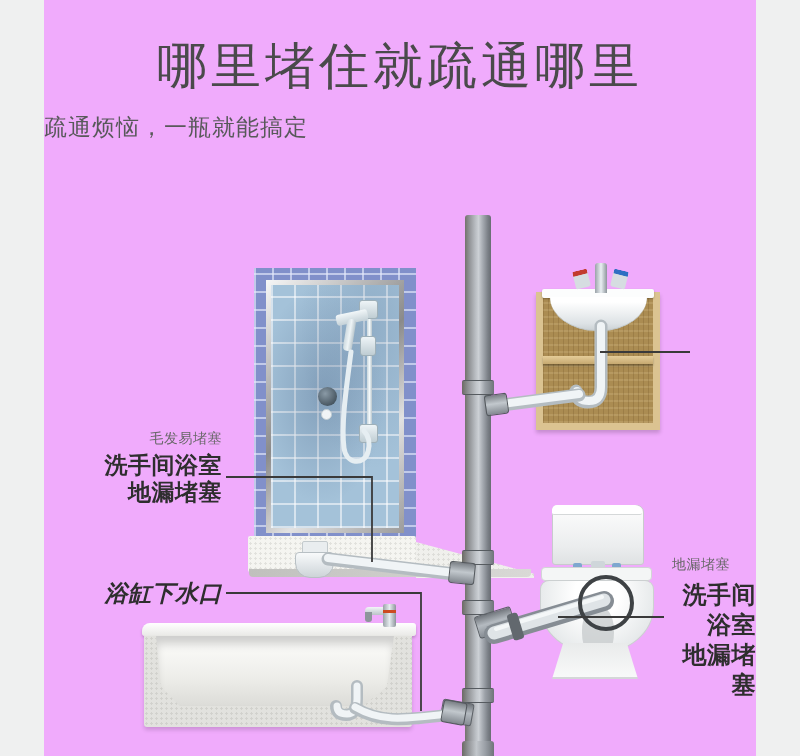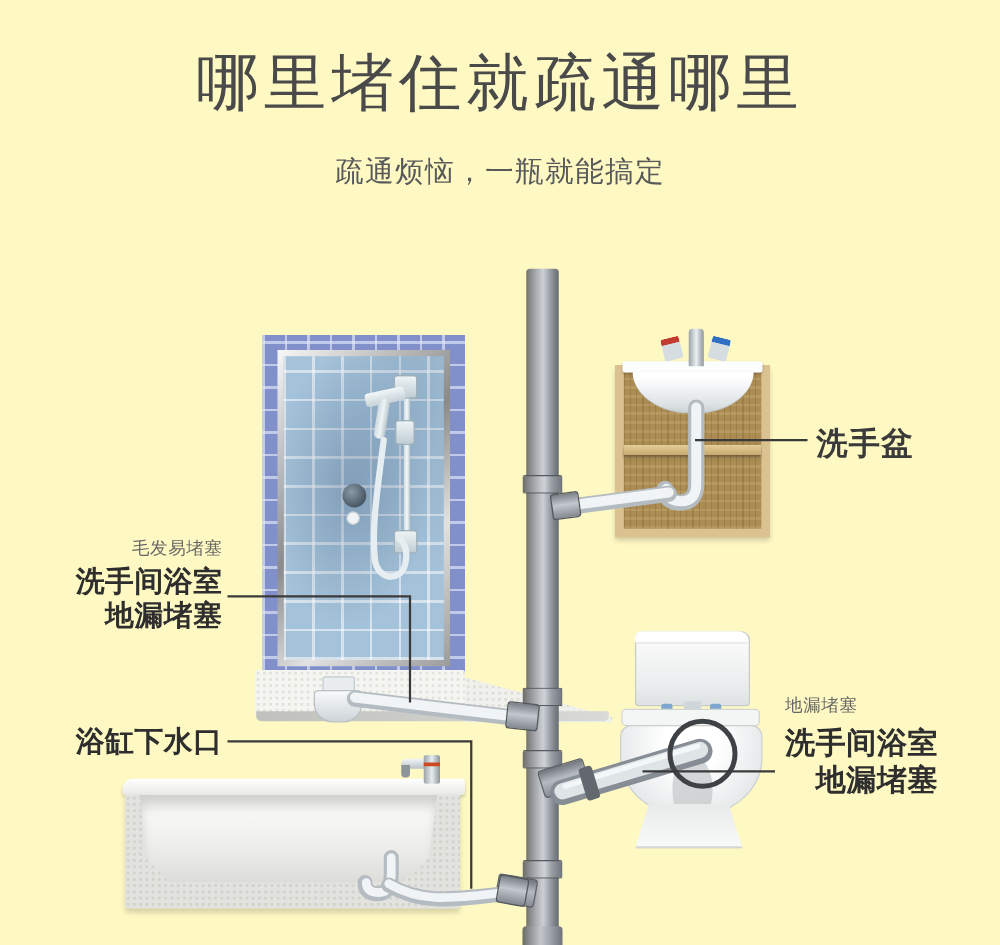--- a/index.html
+++ b/index.html
@@ -1,22 +1,22 @@
 <!DOCTYPE html>
 <html><head>
 <meta charset="utf-8">
 <style>
   html,body{margin:0;padding:0;}
   body{font-family:"Liberation Sans","DejaVu Sans",sans-serif;background:#eff0f0;}
-  .stage{position:relative;width:800px;height:756px;background:#fef9c3;overflow:hidden;margin:0 auto;}
+  .stage{position:relative;width:712px;height:756px;background:#f0abfc;overflow:hidden;margin:0 auto;}
 
   
   .title{position:absolute;left:0;top:33px;width:100%;text-align:center;
          font-size:50px;font-weight:400;color:#4a4a4b;letter-spacing:4px;white-space:nowrap;}
-  .subtitle{position:absolute;left:0;top:122px;width:100%;text-align:center;
+  .subtitle{position:absolute;left:0;top:112px;width:100%;
          font-size:23px;font-weight:400;color:#58595a;letter-spacing:1px;}
 
   
   .main-pipe{position:absolute;left:421px;top:215px;width:26px;height:541px;border-radius:3px 3px 0 0;
     background:linear-gradient(90deg,#73726c 0%,#8e9093 15%,#b9bdc2 40%,#ccd0d5 52%,#a6abb2 68%,#7b8087 88%,#686d73 100%);}
   .coupling{position:absolute;left:418px;width:32px;height:13px;border-radius:2px;
     border-top:1px solid #565b60;border-bottom:1px solid #565b60;
     background:linear-gradient(90deg,#6b6a64 0%,#8e9093 18%,#c2c6cb 45%,#ced2d7 55%,#9ba0a7 72%,#6f747a 100%);}
   .flare{position:absolute;left:418px;top:741px;width:32px;height:15px;border-radius:3px 3px 0 0;
     background:linear-gradient(90deg,#6b6a64 0%,#8e9093 18%,#c2c6cb 45%,#9ba0a7 72%,#6f747a 100%);}
@@ -115,21 +115,21 @@
     background:#8d959b;}
   .tub-fbody{position:absolute;left:339px;top:604px;width:13px;height:23px;
     background:linear-gradient(90deg,#9aa2a8,#e6ecef 50%,#8d959b);border-radius:2px;}
   .tub-fring{position:absolute;left:339px;top:610px;width:13px;height:3px;background:#cc4a21;}
 
   
   .note{font-size:14px;color:#666666;letter-spacing:.5px;}
   .strong{font-size:23px;font-weight:700;color:#2e2e2e;letter-spacing:.5px;line-height:27px;text-align:right;}
   .callout-left{position:absolute;left:18px;top:430px;width:160px;text-align:right;}
   .callout-left .note{margin-bottom:4px;}
-  .callout-tub{position:absolute;left:18px;top:580px;width:160px;text-align:right;}
+  .callout-tub{position:absolute;left:18px;top:580px;width:160px;text-align:right;font-style:italic;}
   .callout-sink{position:absolute;left:653px;top:338px;font-size:25px;font-weight:600;color:#3a3a3a;letter-spacing:1px;}
   .callout-right{position:absolute;left:628px;top:556px;text-align:left;}
   .callout-right .note{margin-bottom:6px;}
   .callout-right .strong{font-size:24px;line-height:30px;}
 
   svg.layer{position:absolute;left:0;top:0;width:800px;height:756px;pointer-events:none;}
 </style>
 </head>
 <body>
 
@@ -235,21 +235,20 @@
   <div class="callout-left">
     <div class="note">毛发易堵塞</div>
     <div class="strong">洗手间浴室</div>
     <div class="strong">地漏堵塞</div>
   </div>
 
   <div class="callout-tub">
     <span class="strong">浴缸下水口</span>
   </div>
 
-  <div class="callout-sink">洗手盆</div>
 
   <div class="callout-right">
     <div class="note">地漏堵塞</div>
     <div class="strong">洗手间浴室</div>
     <div class="strong">地漏堵塞</div>
   </div>
 
 </div>
 
 </body></html>

